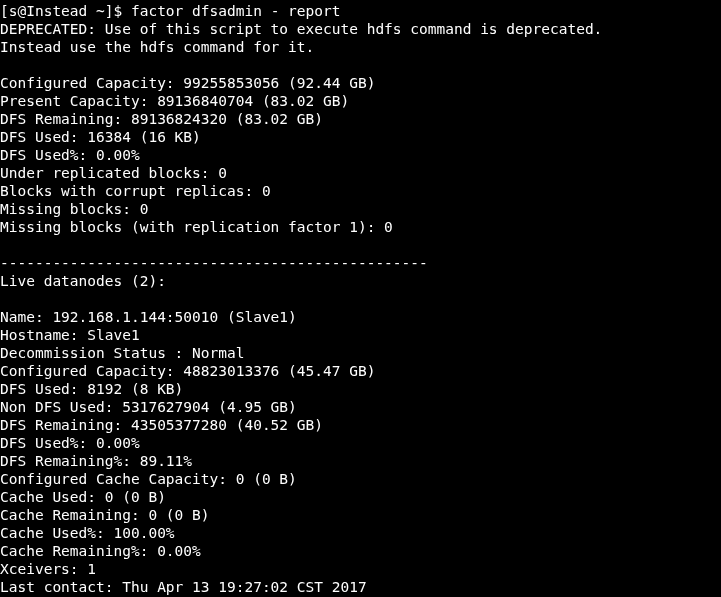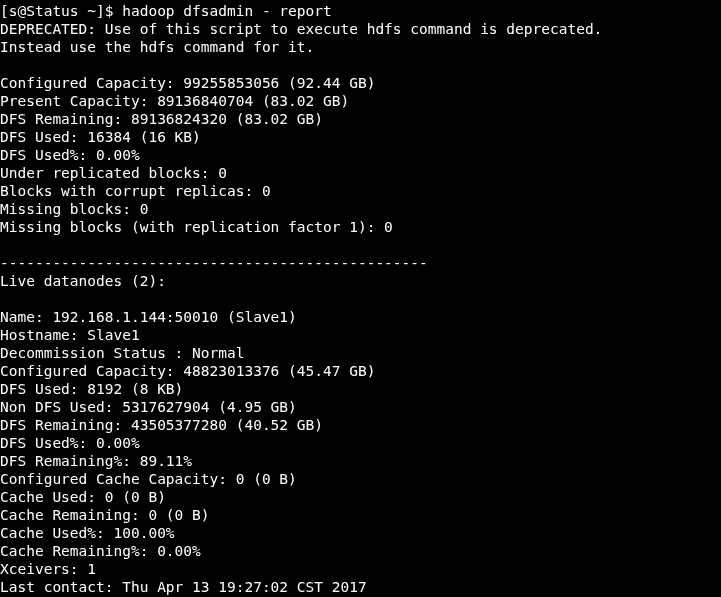--- a/index.html
+++ b/index.html
@@ -19,21 +19,21 @@
     color: #fff;
     white-space: pre;
   }
   .prompt {
     color: #fff;
   }
 </style>
 </head>
 <body>
 
-<pre class="terminal"><span class="prompt">[s@Status ~]$ </span><span>hadoop dfsadmin - report</span>
+<pre class="terminal"><span class="prompt">[s@Instead ~]$ </span><span>factor dfsadmin - report</span>
 <span id="output-body">DEPRECATED: Use of this script to execute hdfs command is deprecated.
 Instead use the hdfs command for it.
 
 Configured Capacity: 99255853056 (92.44 GB)
 Present Capacity: 89136840704 (83.02 GB)
 DFS Remaining: 89136824320 (83.02 GB)
 DFS Used: 16384 (16 KB)
 DFS Used%: 0.00%
 Under replicated blocks: 0
 Blocks with corrupt replicas: 0

